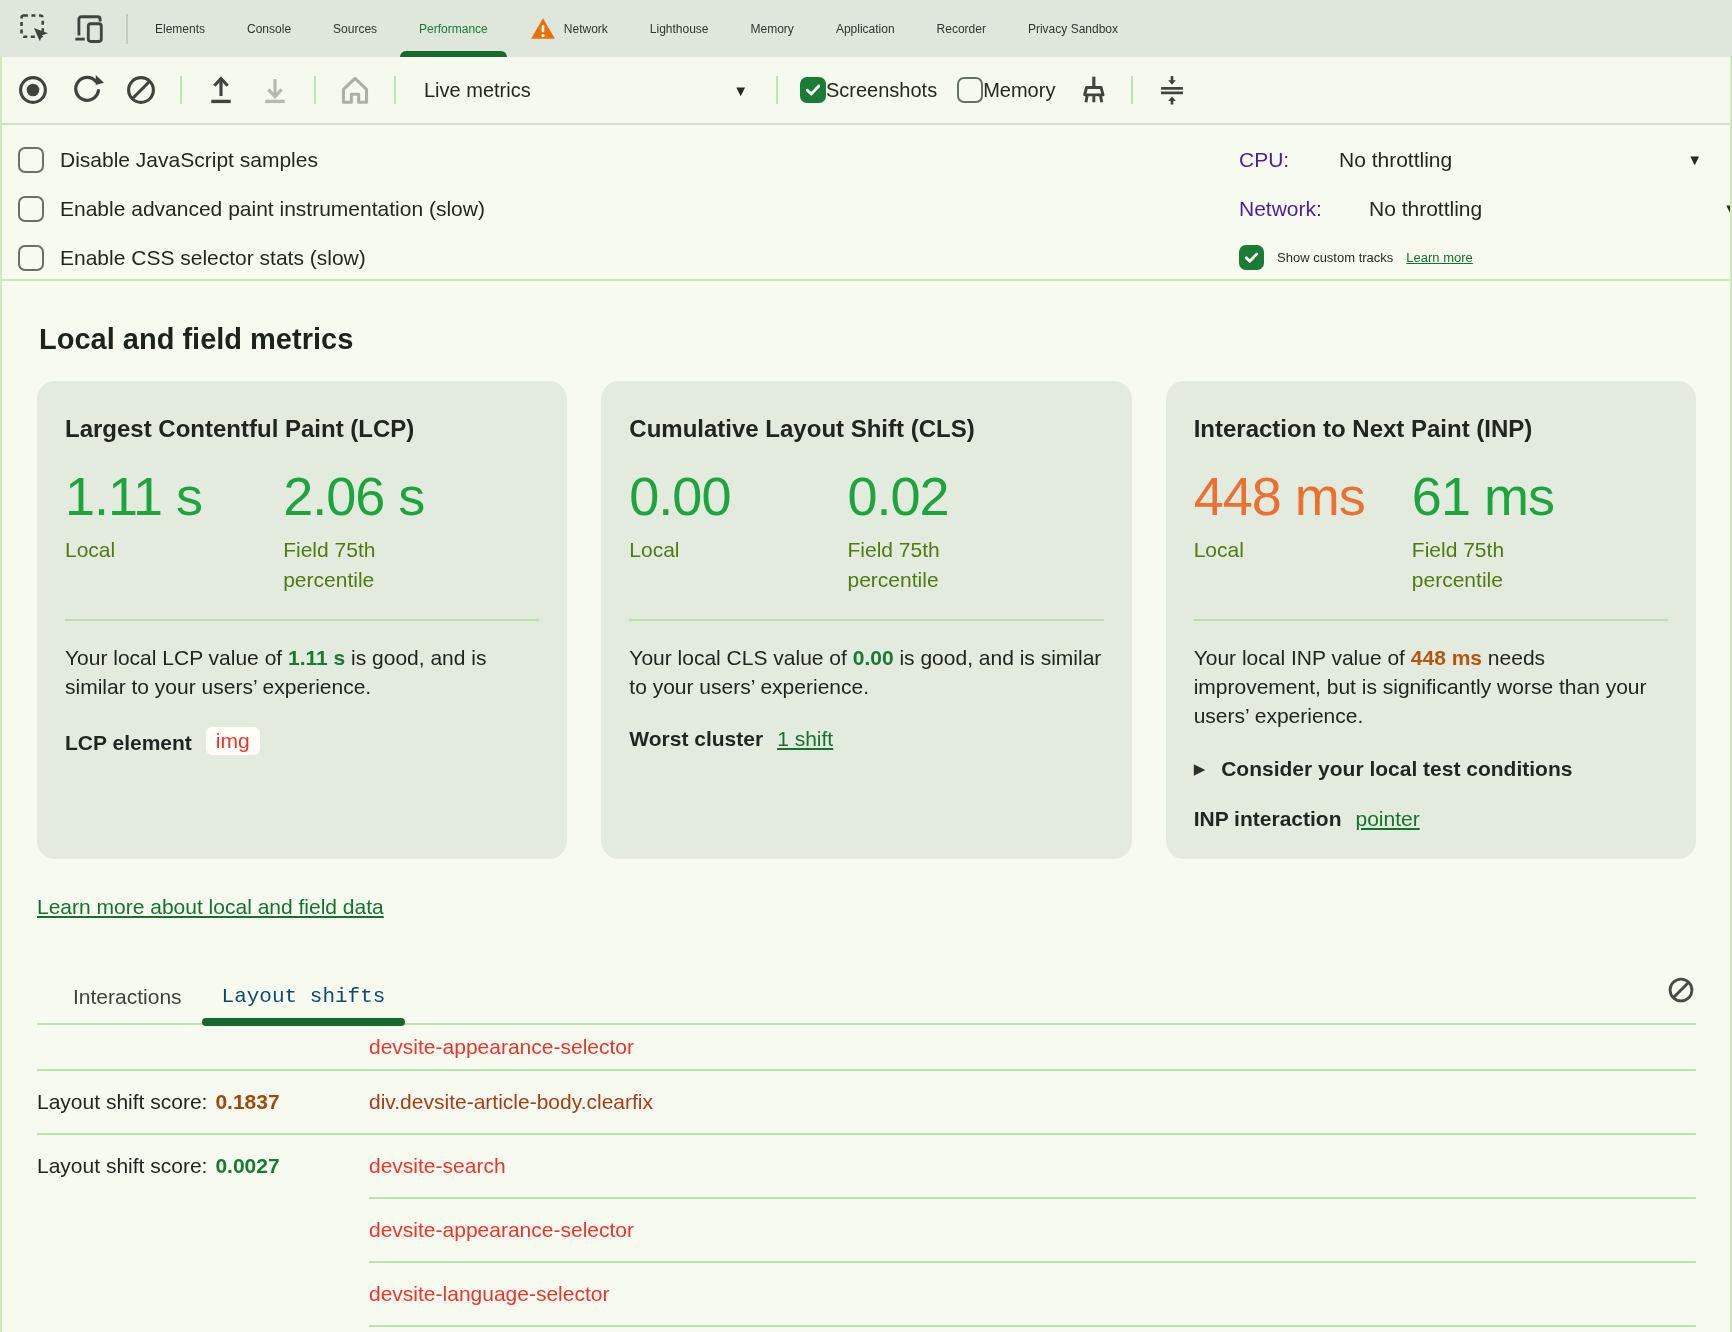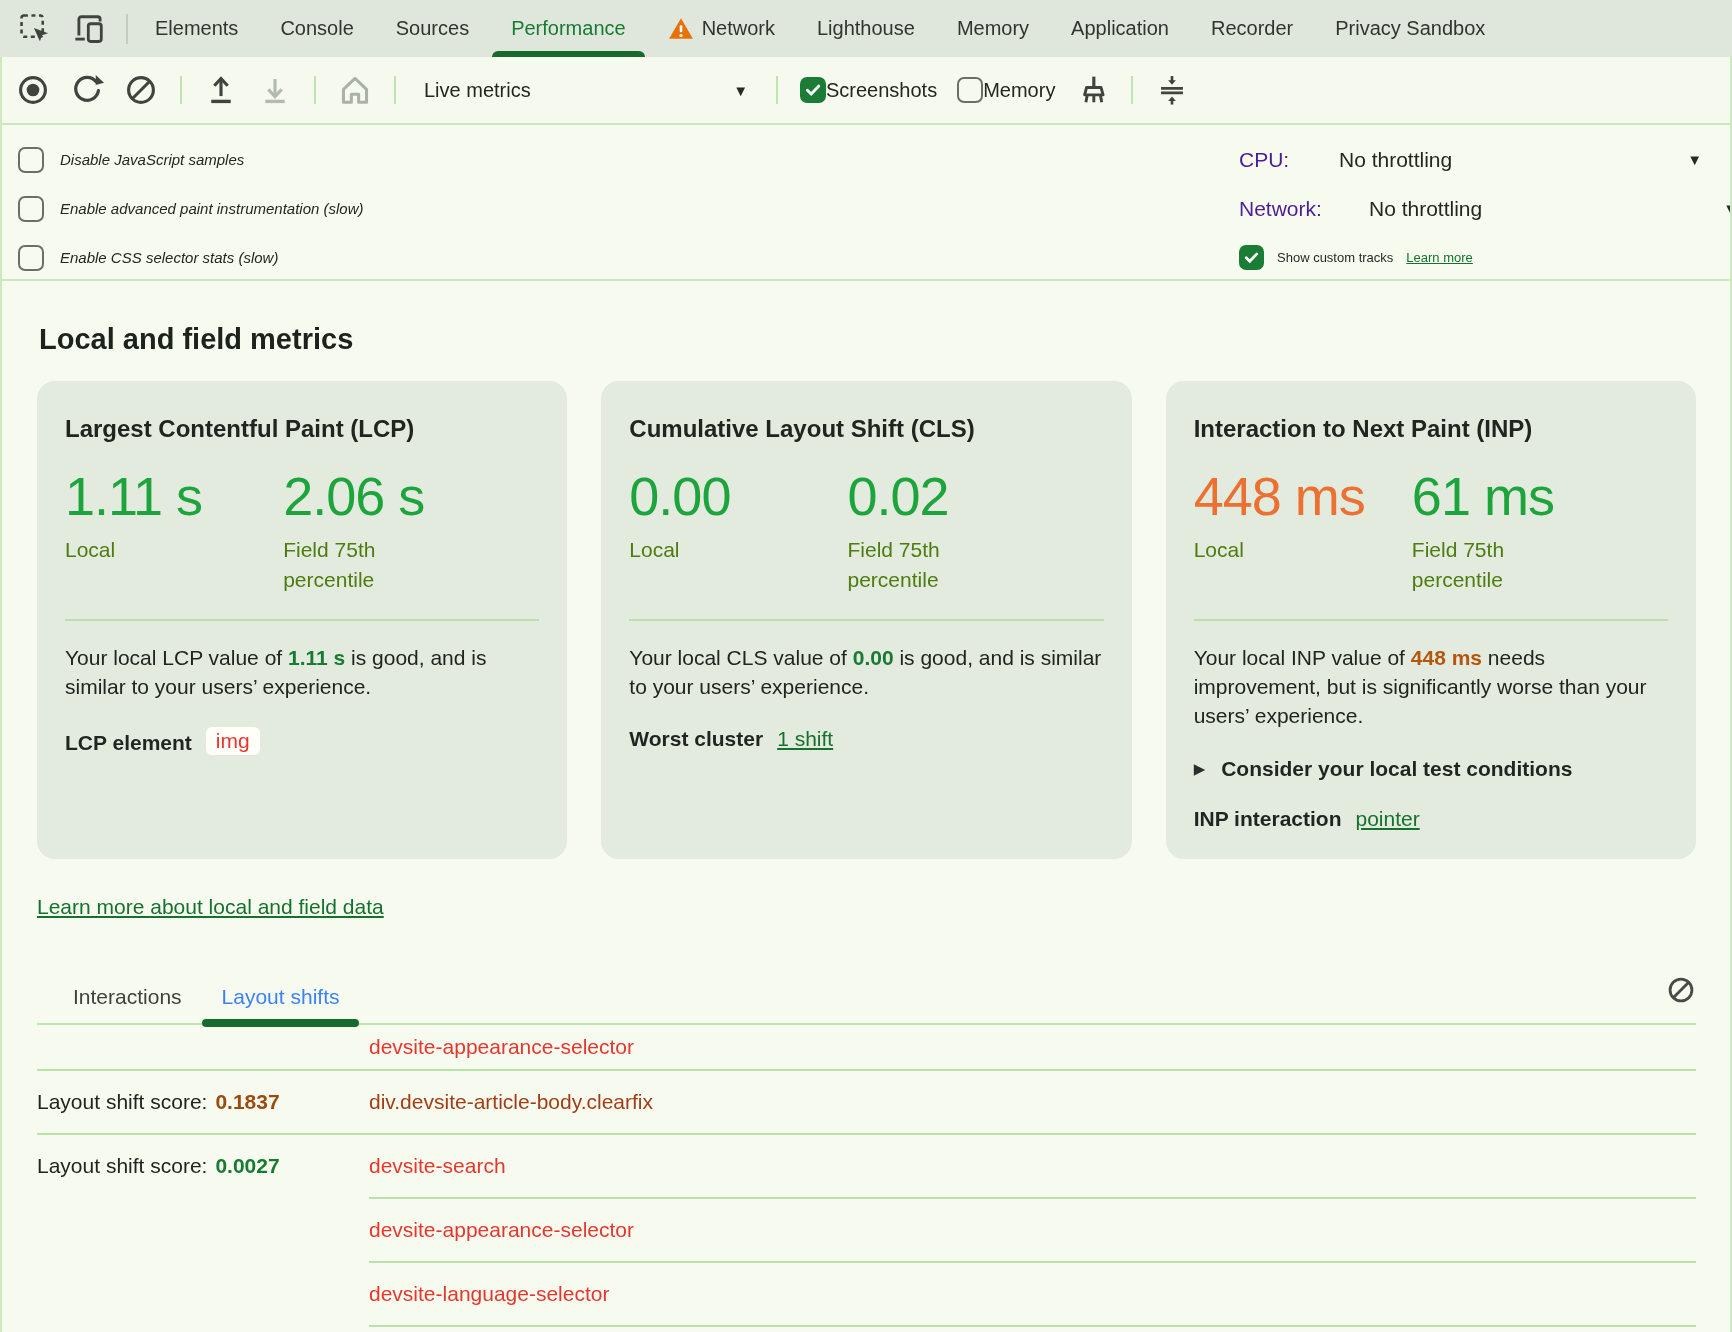--- a/index.html
+++ b/index.html
@@ -14,21 +14,21 @@
   .tabbar {
     height:57px; background:#dfe6db; display:flex; align-items:stretch;
     width:1732px; overflow:hidden;
   }
   .tabbar-icons { display:flex; align-items:center; padding-left:18px; gap:22px; }
   .icon-btn { display:flex; align-items:center; justify-content:center; cursor:pointer; }
   .vsep-gray { width:2px; height:30px; background:#c3cabf; align-self:center; margin-left:20px; }
   .tabs { display:flex; align-items:stretch; margin-left:6px; }
   .tab {
     position:relative; display:flex; align-items:center; gap:8px;
-    padding:0 21px; font-size:20px; color:#30362f; white-space:nowrap; cursor:pointer;
+    padding:0 21px; font-size:12px; color:#30362f; white-space:nowrap; cursor:pointer;
   }
   .tab.active { color:#187a33; }
   .tab.active::after {
     content:""; position:absolute; left:2px; right:2px; bottom:0; height:6px;
     background:#176a2d; border-radius:6px 6px 0 0;
   }
 
   .panel-body { border-left:2px solid #cdeabe; border-right:2px solid #cdeabe; height:1275px; }
 
   
@@ -45,21 +45,21 @@
   .checkbox {
     width:26px; height:26px; border:2.4px solid #687067; border-radius:7px; background:transparent;
     display:flex; align-items:center; justify-content:center;
   }
   .checkbox.checked { background:#1b7d35; border-color:#1b7d35; }
 
   
   .settings { position:relative; height:156px; background:#f7fbef; border-bottom:2px solid #cbe7bb; }
   .settings-left { position:absolute; left:16px; top:10px; }
   .settings-row { display:flex; align-items:center; gap:16px; height:49px; cursor:pointer; }
-  .settings-row .check-label { font-size:15px;font-style:italic; }
+  .settings-row .check-label { font-size:21px; }
   .settings-right { position:absolute; left:1237px; right:0; top:10px; overflow:hidden; }
   .throttle-row { display:flex; align-items:center; height:49px; font-size:21px; }
   .throttle-label { width:100px; color:#4c1d95; }
   .throttle-label.wide { width:130px; }
   .throttle-value { color:#23281f; }
   .throttle-row .caret { margin-left:auto; }
   .caret-cpu { margin-right:28px; }
   .caret-net { margin-right:-8px; }
   .tracks-row { display:flex; align-items:center; gap:13px; height:49px; font-size:13px; }
   .link-green { color:#15712e; text-decoration:underline; cursor:pointer; }
@@ -89,21 +89,21 @@
   .disclosure-arrow { font-size:15px; color:#2b2f2b; }
 
   .learn-more-block { margin-top:36px; font-size:21px; }
 
   
   .log-tabs { margin-top:56px; display:flex; align-items:flex-start; border-bottom:2px solid #bfe5ae; padding:0 0 0 0; position:relative; }
   .log-tab {
     position:relative; font-size:21px; font-weight:500; color:#3c423c;
     padding:10px 20px 14px; cursor:pointer; white-space:nowrap;
   }
-  .log-tab.active { color:#3b82f6; }
+  .log-tab.active { color:#0c4a6e;font-family:Liberation Mono, monospace; }
   .log-tab.active::after {
     content:""; position:absolute; left:0; right:0; bottom:-4px; height:8px;
     background:#176a2d; border-radius:5px;
   }
   .log-tab.first { margin-left:16px; }
   .log-clear { margin-left:auto; margin-bottom:6px; cursor:pointer; }
 
   .shift-row { display:flex; align-items:center; height:62px; font-size:21px; }
   .shift-row.short { height:44px; }
   .shift-row.tall-cut { height:62px; }

